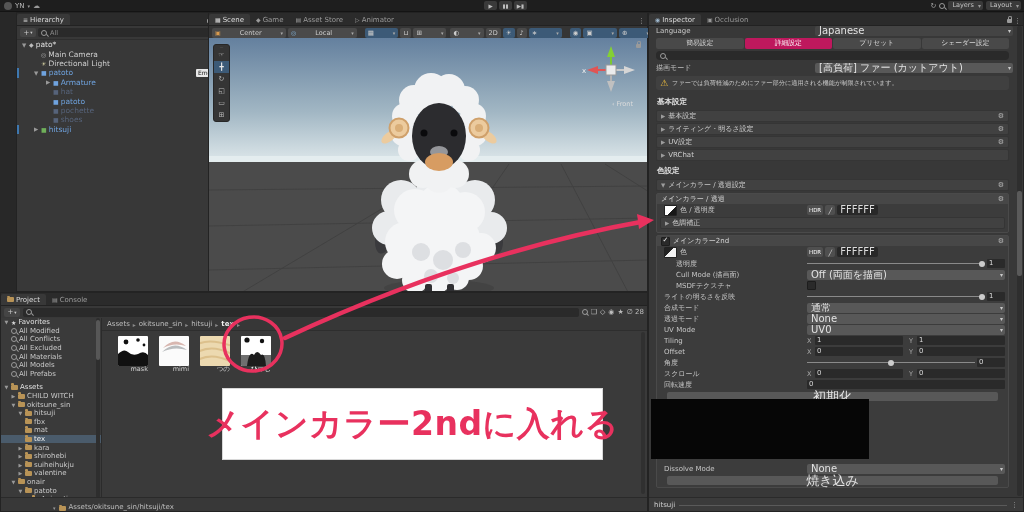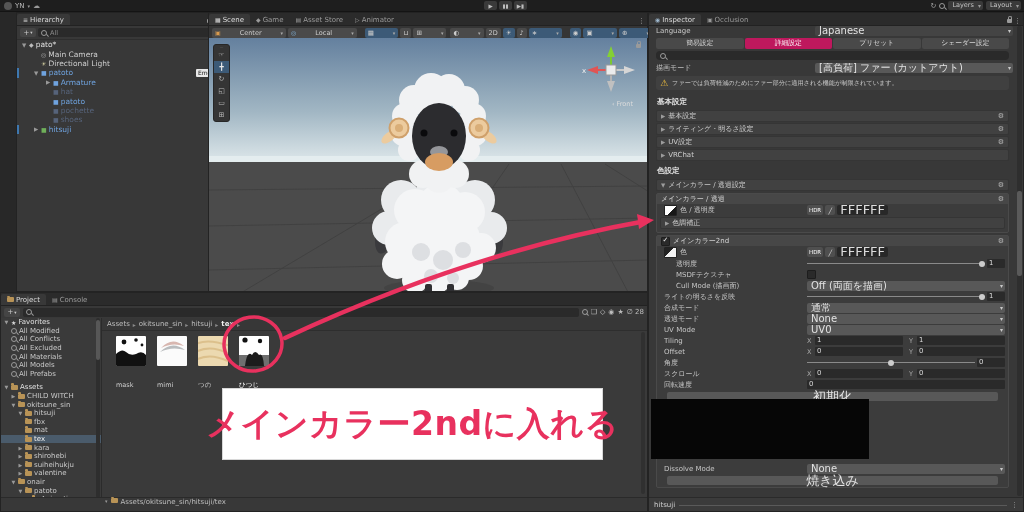--- a/index.html
+++ b/index.html
@@ -66,25 +66,25 @@
   .trow .caret{width:5px;font-size:5px;color:#999;text-align:center;flex:none}
   .trow.sel{background:#4a5b6b}
   .t0{padding-left:3px}.t1{padding-left:10px}.t2{padding-left:17px}.t3{padding-left:24px}
   .treescroll{position:absolute;right:1px;top:0;width:4px;height:100%;background:#2e2e2e;border-radius:2px}
   .treescroll .thumb{position:absolute;left:0;top:2px;width:4px;height:40px;background:#575757;border-radius:2px}
   #pcontent{position:absolute;left:101px;top:25px;right:0;bottom:13px;background:#3a3a3a}
   .crumbs{height:12px;display:flex;align-items:center;gap:3px;font-size:7px;color:#bdbdbd;padding:0 5px;border-bottom:1px solid #2e2e2e;background:#373737}
   .crumbs .bsep{color:#8a8a8a;font-size:6px}
   .crumbs .last{color:#f0f0f0;font-weight:bold}
   .tiles{position:absolute;left:14px;top:18px;display:flex;gap:9px}
-  .tile{width:32px;display:flex;flex-direction:column;align-items:flex-start;gap:16px}
+  .tile{width:32px;display:flex;flex-direction:column;align-items:flex-end;gap:0}
   .tile svg{width:30px;height:30px;border-radius:1px}
   .tlabel{font-size:6.5px;color:#cfcfcf;line-height:7px}
   .cscroll{position:absolute;right:2px;top:14px;width:4px;bottom:4px;background:#303030;border-radius:2px}
-  #pstatus{position:absolute;left:0;bottom:0;right:0;height:13px;background:#383838;border-top:1px solid #2a2a2a;display:flex;align-items:flex-start;gap:3px;font-size:7px;color:#bdbdbd;padding-left:104px}
+  #pstatus{position:absolute;left:0;bottom:0;right:0;height:13px;background:#383838;border-top:1px solid #2a2a2a;display:flex;align-items:flex-end;gap:3px;font-size:7px;color:#bdbdbd;padding-left:52px}
   
   #inspector{left:648px;top:12px;width:376px;height:500px}
   .icontent{position:absolute;left:0;top:12px;right:7px;bottom:14px;overflow:hidden}
   .irow{display:flex;align-items:center;height:11px;font-size:7px;color:#c6c6c6;padding:0 3px 0 7px}
   .irow .lab{flex:1;white-space:nowrap;overflow:hidden}
   .irow .lab.ind{padding-left:12px}
   .val{width:198px;display:flex;align-items:center;gap:2px;flex:none}
   .dd{flex:1;height:10px;background:#585858;border-radius:2px;font-size:10px;line-height:10px;color:#e2e2e2;padding:0 10px 0 4px;position:relative;white-space:nowrap;overflow:hidden}
   .dd::after{content:"▾";position:absolute;right:2px;top:0;color:#c9c9c9;font-size:6px}
   .mtabs{display:flex;gap:1px;margin:2px 7px}
@@ -98,21 +98,21 @@
   .gbar .caret{font-size:5.5px;color:#9c9c9c}
   .ibox{border:1px solid #4a4a4a;background:#3c3c3c;margin:2px 7px;border-radius:2px;position:relative}
   .ihead{height:10px;background:#474747;display:flex;align-items:center;gap:3px;padding:0 4px;font-size:7px;color:#d6d6d6}
   .cb{width:7px;height:7px;background:#2a2a2a;border:1px solid #1d1d1d;border-radius:1px;position:relative;flex:none}
   .cb.on::after{content:"✓";position:absolute;top:-2px;left:0.5px;font-size:7px;color:#ececec}
   .texthumb{width:11px;height:9px;border:1px solid #222;flex:none;border-radius:1px}
   .tt1{background:linear-gradient(135deg,#fff 55%,#181818 56%)}
   .tt2{background:linear-gradient(315deg,#f2f2f2 55%,#232323 56%)}
   .hdr{height:10px;padding:0 2px;background:#4f4f4f;border-radius:2px;font-size:5.5px;line-height:10px;color:#fff;flex:none}
   .pick{width:10px;height:10px;background:#4f4f4f;border-radius:2px;color:#ddd;font-size:6px;display:flex;align-items:center;justify-content:center;flex:none}
-  .hex{height:10px;padding:0 3px;background:#282828;border-radius:2px;font-size:13px;line-height:10px;color:#ddd;flex:none}
+  .hex{height:10px;padding:0 3px;background:#282828;border-radius:2px;font-size:10px;line-height:10px;color:#ddd;flex:none}
   .slider{flex:1;height:9px;position:relative}
   .slider::before{content:"";position:absolute;left:0;right:0;top:4px;height:1px;background:#8a8a8a}
   .knob{position:absolute;top:1.5px;width:6px;height:6px;border-radius:50%;background:#ccc}
   .knob.kr{right:0}.knob.kc{left:50%;margin-left:-3px}
   .nb{min-width:14px;height:9px;background:#2a2a2a;border-radius:1px;font-size:6.8px;color:#ddd;padding:0 2px;line-height:9px;flex:none}
   .nb.wide{flex:1}
   .axl{width:6px;font-size:6.5px;color:#a8a8a8;flex:none}
   .xyf{flex:1;height:9px;background:#2a2a2a;border-radius:1px;font-size:6.8px;line-height:9px;padding:0 2px;color:#ddd}
   .ibtn{height:9px;background:#585858;border-radius:2px;font-size:13px;line-height:9px;text-align:center;color:#e4e4e4;margin:2px 10px}
   .sp60{height:60px}
@@ -706,29 +706,29 @@
       <div class="irow">
         <span class="lab ind">透明度</span>
         <span class="val">
             <span class="slider">
               <span class="knob kr"></span>
             </span>
             <span class="nb">1</span>
           </span>
       </div>
       <div class="irow">
+        <span class="lab ind">Cull Mode (描画面)</span>
+        <span class="val">
+            <span class="dd">Off (両面を描画)</span>
+          </span>
+      </div>
+      <div class="irow">
         <span class="lab ind">MSDFテクスチャ</span>
         <span class="val">
             <span class="cb"></span>
-          </span>
-      </div>
-      <div class="irow">
-        <span class="lab ind">Cull Mode (描画面)</span>
-        <span class="val">
-            <span class="dd">Off (両面を描画)</span>
           </span>
       </div>
       <div class="irow">
         <span class="lab">ライトの明るさを反映</span>
         <span class="val">
             <span class="slider">
               <span class="knob kr"></span>
             </span>
             <span class="nb">1</span>
           </span>

